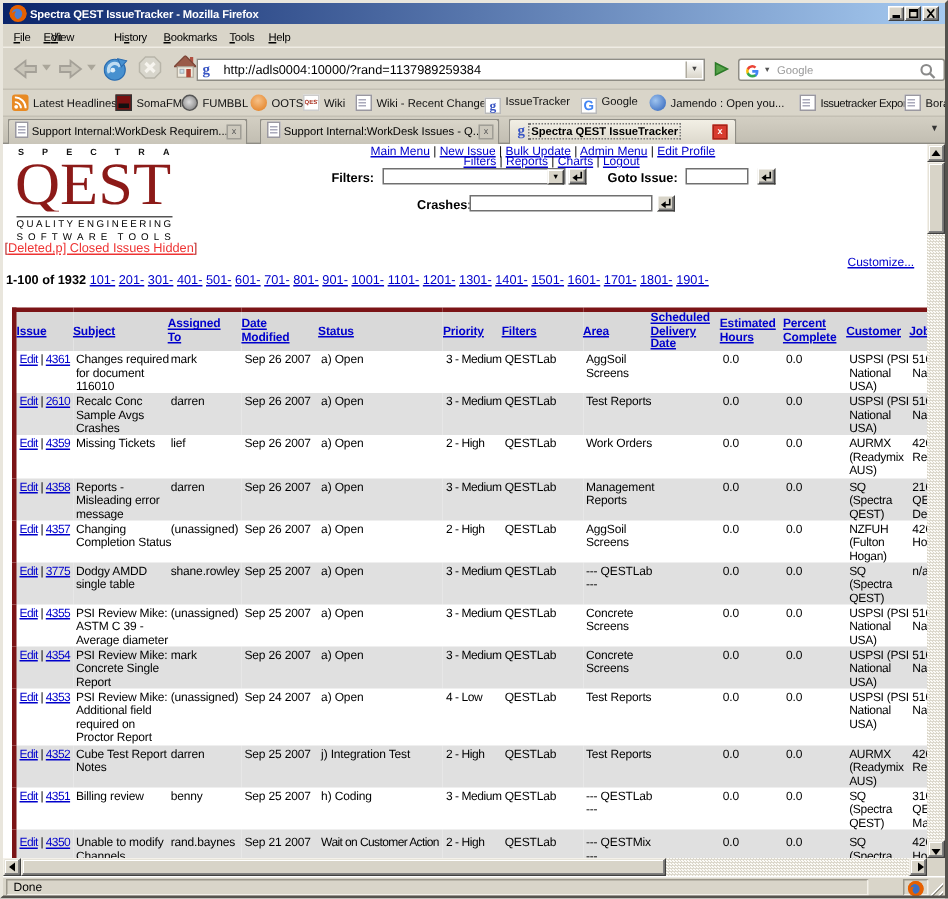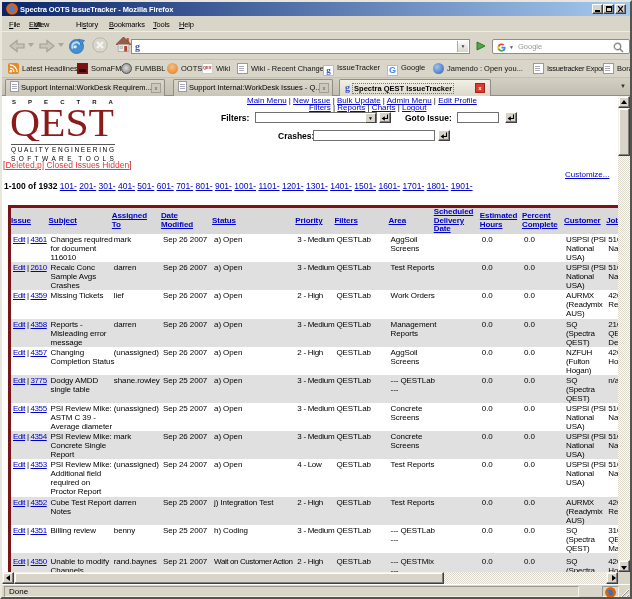--- a/index.html
+++ b/index.html
@@ -57,21 +57,21 @@
 </style></head>
 <body>
 <div id="win"></div>
 
 <div id="titlebar">
   <svg class="abs" style="left:4px;top:1px" width="12" height="12" viewBox="0 0 12 12">
       <circle cx="6" cy="6" r="5.7" fill="#e66000"></circle>
       <circle cx="5.2" cy="6.2" r="3.6" fill="#4b7fd4"></circle>
       <path d="M6 .3a5.7 5.7 0 0 1 5.7 5.7c0 2.5-1.4 4.4-3 5.2 1.5-1.8 1.8-4.6.4-6.7C7.9 2.7 6 2.2 4.3 2.8 2.9 3.3 2.1 4.4 2 5.8c.7-.9 1.7-1.2 2.8-1C3.6 5.6 3.4 7 4.1 8.3c.7 1.3 2.1 2 3.6 1.7A5.7 5.7 0 0 1 .3 6 5.7 5.7 0 0 1 6 .3z" fill="#e66000"></path>
     </svg>
-  <span class="txt">Spectra OOTS IssueTracker - Mozilla Firefox</span>
+  <span class="txt">Spectra QEST IssueTracker - Mozilla Firefox</span>
   <span class="tbtn" style="right:27px">
       <b style="position:absolute;left:2px;bottom:1px;width:5px;height:2px;background:#000"></b>
     </span>
   <span class="tbtn" style="right:16px">
       <b style="position:absolute;left:2px;top:1px;width:6px;height:6px;border:1px solid #000;border-top-width:2px"></b>
     </span>
   <span class="tbtn" style="right:4px">
       <svg width="9" height="8" viewBox="0 0 9 8" style="display:block">
         <path d="M2.2 1.2l4.6 5.6M6.8 1.2L2.2 6.8" stroke="#000" stroke-width="1.2"></path>
       </svg>
@@ -114,20 +114,21 @@
     </svg>
   <svg class="navico" style="left:114px;top:5px" width="15" height="15" viewBox="0 0 15 15">
       <rect x="10.6" y="1" width="2.2" height="5" fill="#b05040"></rect>
       <path d="M7.5 0L15 7.5H0z" fill="#9a5a48" stroke="#7a4436" stroke-width="0.8"></path>
       <rect x="2.2" y="7.5" width="10.6" height="7" fill="#f0ece0" stroke="#b0a89a" stroke-width="0.8"></rect>
       <rect x="8.2" y="9" width="3" height="5.5" fill="#b04434"></rect>
       <rect x="4" y="9.2" width="2.6" height="2.6" fill="#cfe0ea" stroke="#9aa8b2" stroke-width="0.6"></rect>
     </svg>
   <div id="urlbar">
     <span class="fav">g</span>
+    <span style="position:absolute;left:17px">http://adls0004:10000/?rand=1137989259384</span>
     <span class="drop">▼</span>
   </div>
   <svg class="navico" style="left:473px;top:7px" width="13" height="14" viewBox="0 0 13 14">
       <path d="M2 3l8 4-8 4z" fill="#57a34a" stroke="#2c7a28"></path>
     </svg>
   <div id="searchbox">
     <svg class="abs" style="left:3px;top:2px" width="11" height="11" viewBox="0 0 24 24">
         <path fill="#4285F4" d="M21 12.2c0-.7-.1-1.4-.2-2H12v4h5a4.4 4.4 0 0 1-1.9 2.9v2.4h3A9 9 0 0 0 21 12.2z"></path>
         <path fill="#34A853" d="M12 21a8.6 8.6 0 0 0 6-2.2l-3-2.4a5.4 5.4 0 0 1-8-2.8H4v2.4A9 9 0 0 0 12 21z"></path>
         <path fill="#FBBC05" d="M7 13.6a5.4 5.4 0 0 1 0-3.4V7.8H4a9 9 0 0 0 0 8.2z"></path>

